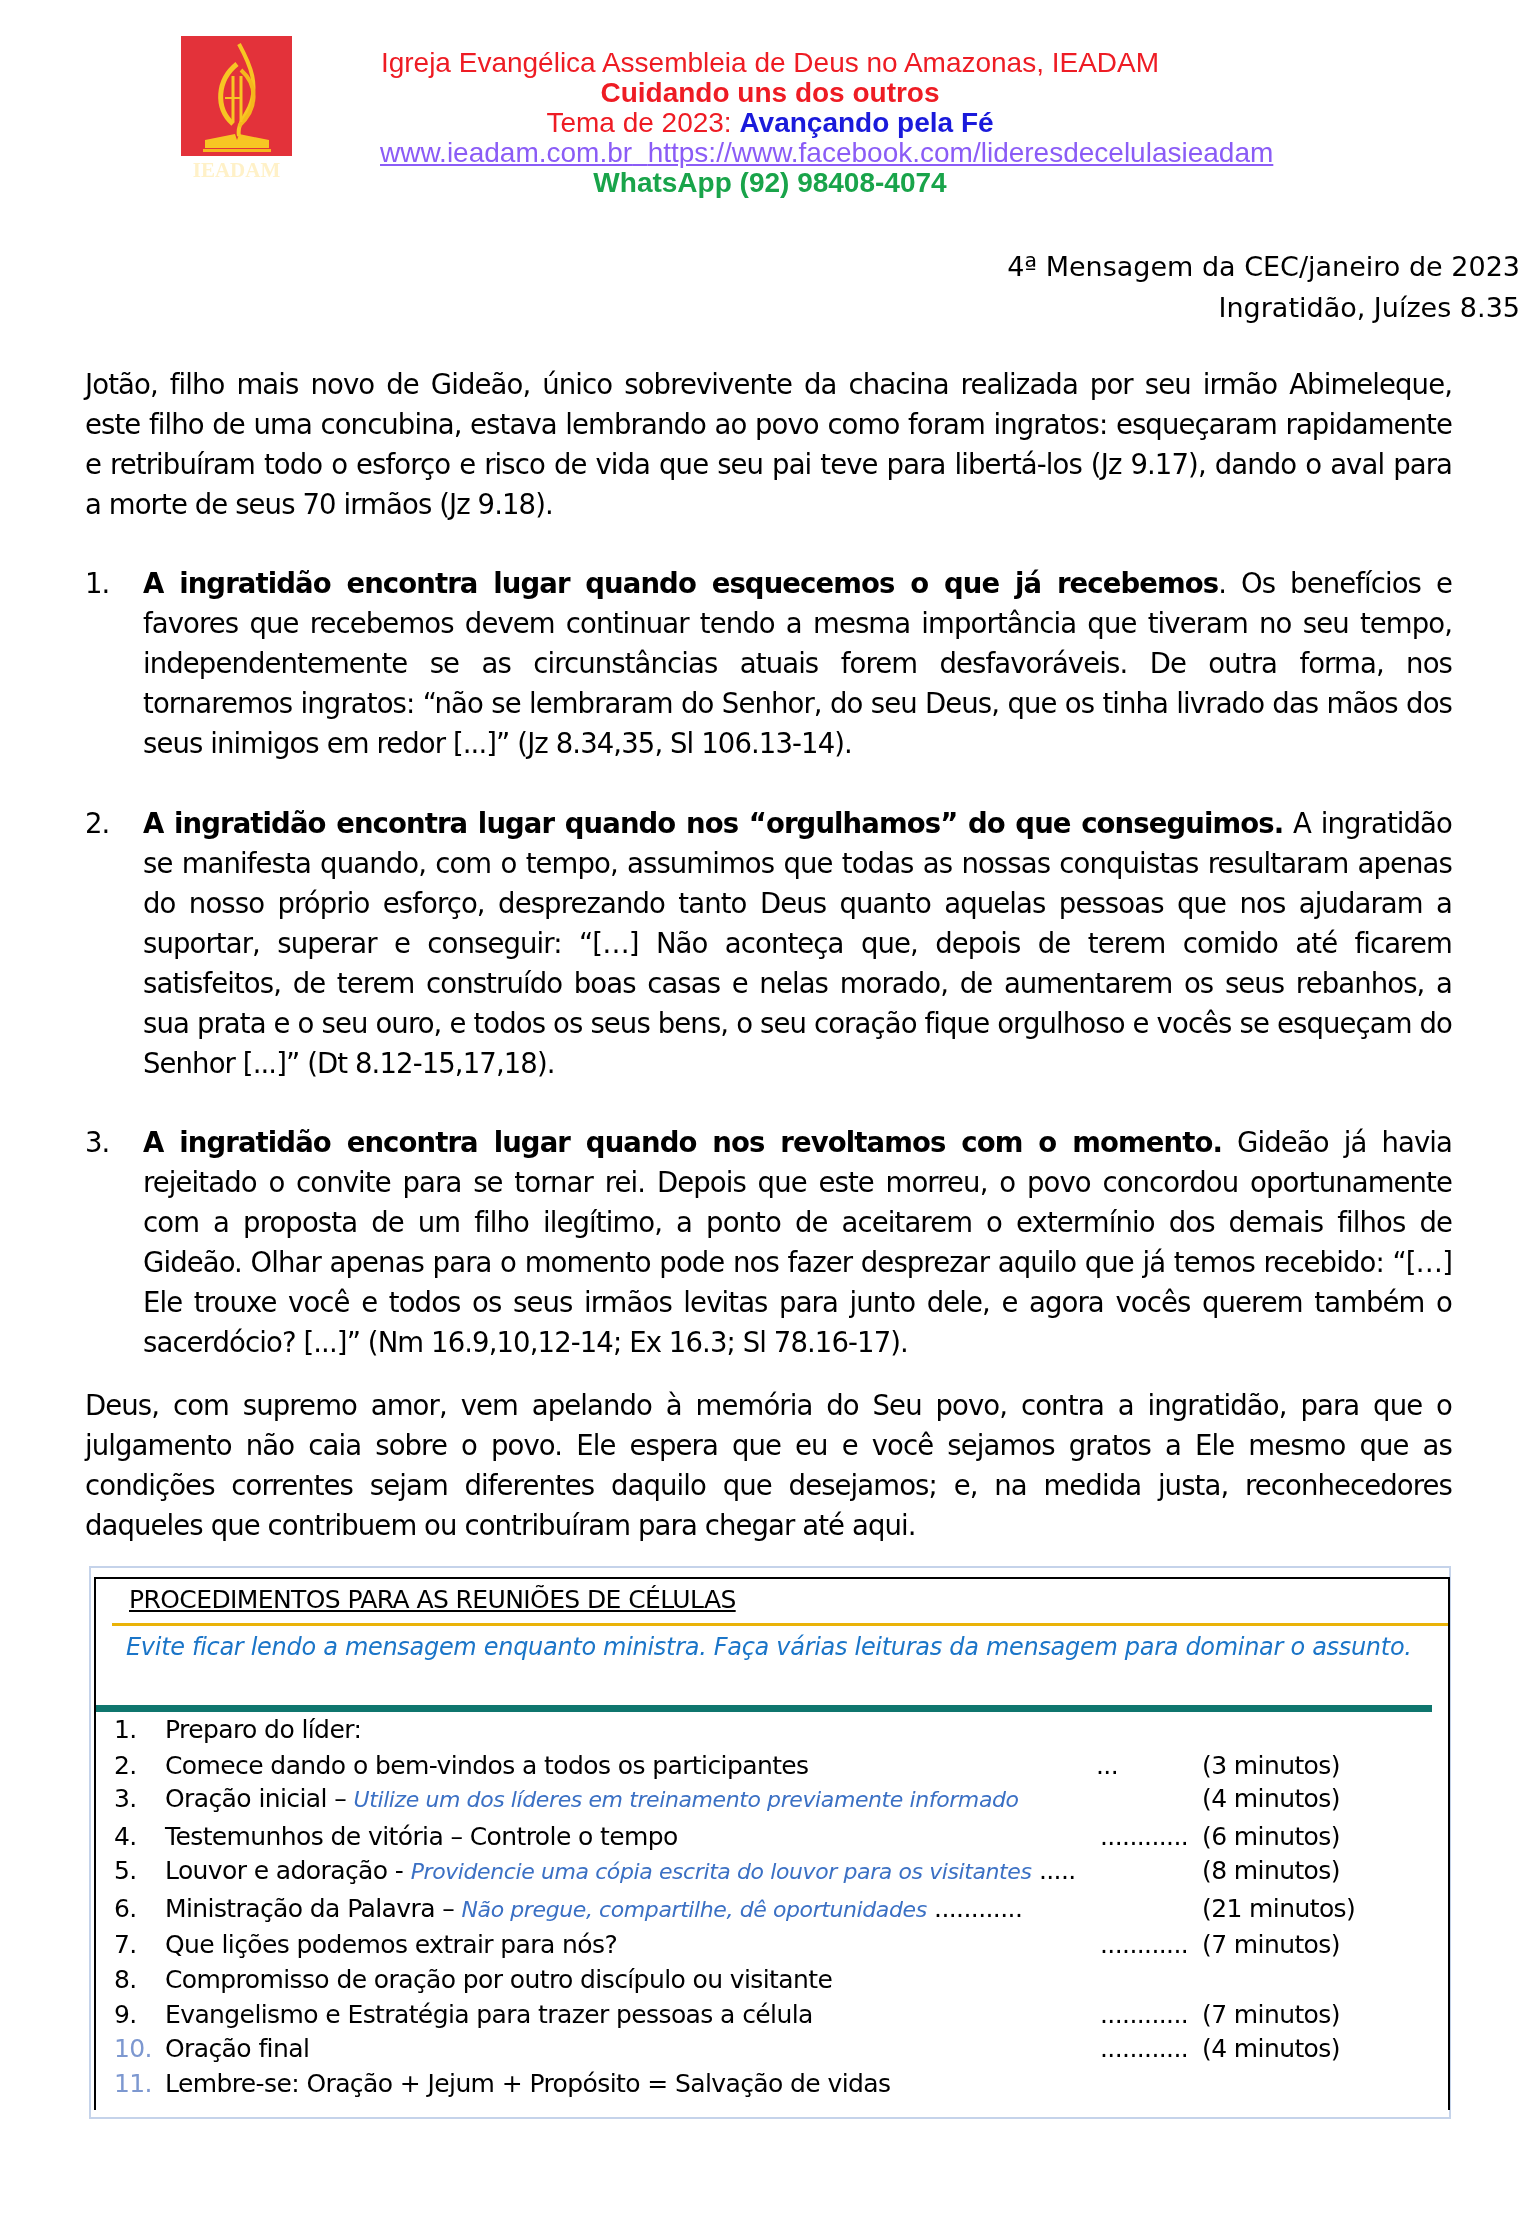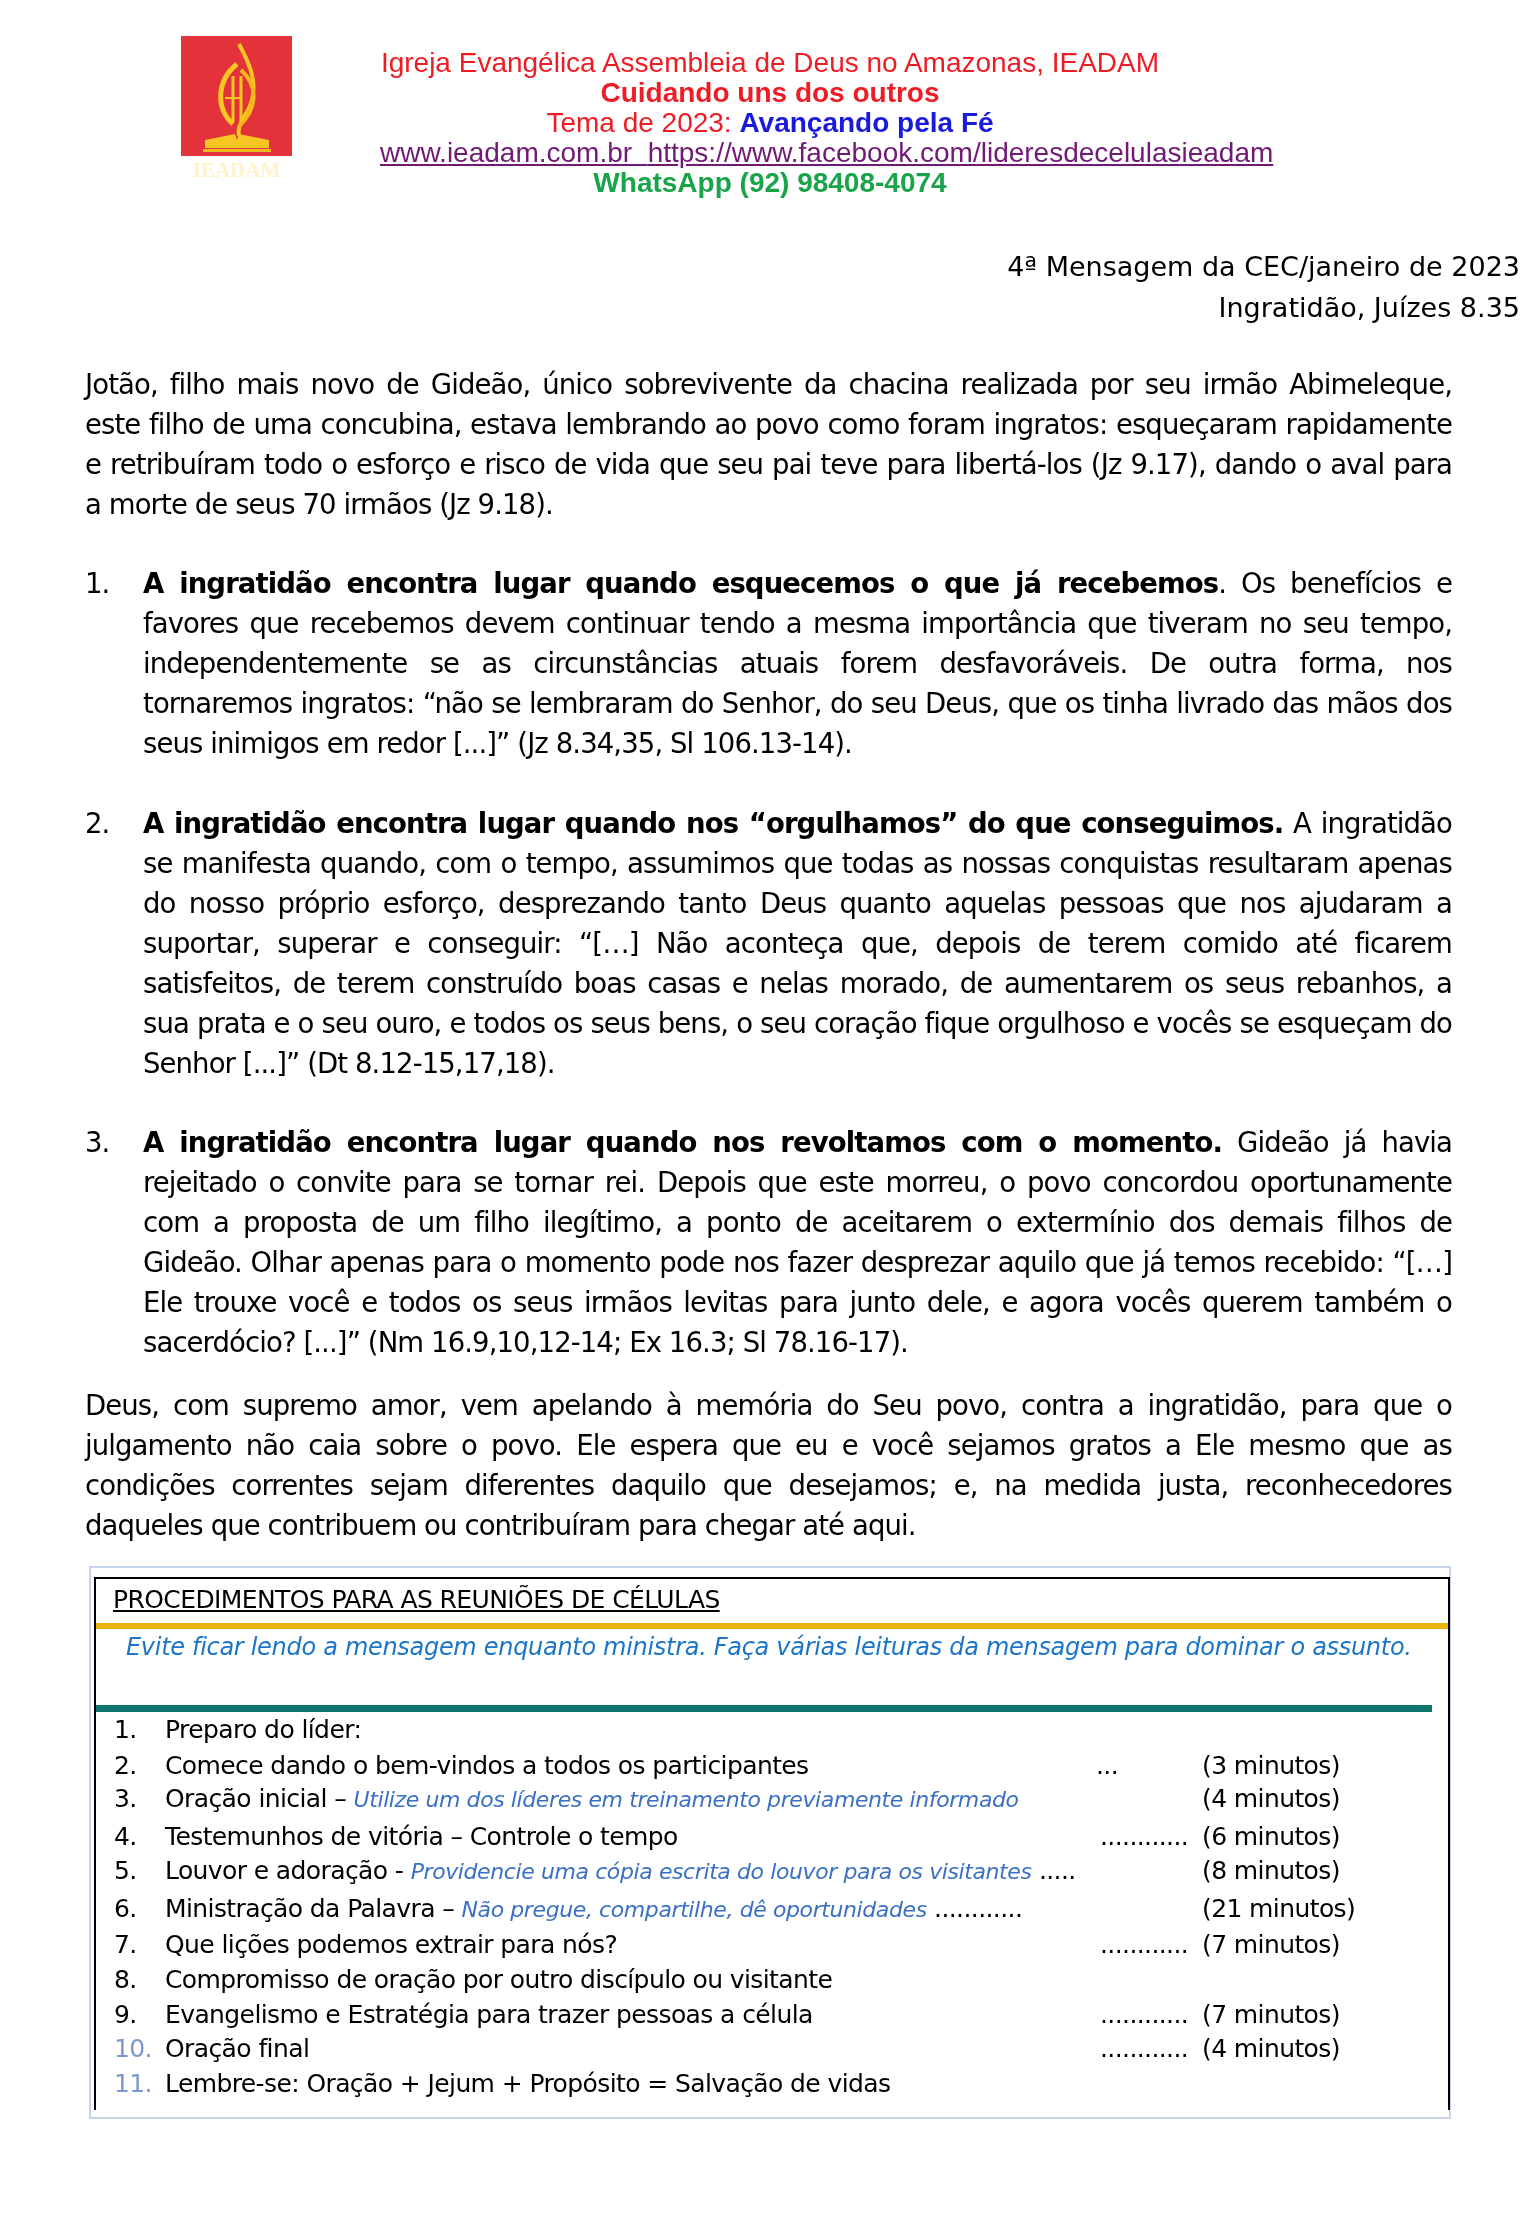--- a/index.html
+++ b/index.html
@@ -11,42 +11,42 @@
   .logo svg { position: absolute; left: 0; top: 0; }
   .logo-text { position: absolute; left: 0; width: 111px; top: 122px; text-align: center;
                font-family: "Liberation Serif", serif; font-weight: bold; font-size: 21px;
                color: #fff1c8; letter-spacing: 0px; }
 
   .hdr { position: absolute; left: 380px; width: 780px; text-align: center;
          font-family: "Liberation Sans", sans-serif; font-size: 28px; line-height: 30px; }
   .hdr div { white-space: nowrap; }
   .red { color: #ee1c24; }
   .blue { color: #1a1adb; }
-  .link { color: #701a75; text-decoration: underline; }
+  .link { color: #8b5cf6; text-decoration: underline; }
   .green { color: #19a44a; }
   .b { font-weight: bold; }
 
   .title { position: absolute; left: 0; width: 1520px; text-align: right;
            font-family: "DejaVu Sans", sans-serif; font-size: 27px; line-height: 41px; }
 
   .para { position: absolute; left: 85px; width: 1367px; font-size: 27.5px; line-height: 40px;
           text-align: justify; font-family: "DejaVu Sans", sans-serif; letter-spacing: -0.9px; word-spacing: 0px; }
   .para.last-left { text-align-last: left; }
 
   .item { position: absolute; left: 85px; width: 1367px; font-size: 27.5px; line-height: 40px;
           font-family: "DejaVu Sans", sans-serif; letter-spacing: -0.9px; }
   .item .num { position: absolute; left: 0; top: 0; width: 55px; }
   .item .body { margin-left: 58px; text-align: justify; text-align-last: left; }
 
   .frame { position: absolute; left: 89px; top: 1566px; width: 1362px; height: 553px;
            border: 2px solid #c5d3ea; box-sizing: border-box; }
   .tbl { position: absolute; left: 94px; top: 1577px; width: 1356px; height: 533px;
          border-left: 2px solid #000; border-right: 2px solid #000; border-top: 2px solid #000;
          box-sizing: border-box; }
-  .tbl-head { position: absolute; left: 0; top: 0; right: 0; height: 44px; border-bottom: 6px solid #eab308; }
+  .tbl-head { position: absolute; left: 16px; top: 0; right: 0; height: 44px; border-bottom: 3px solid #eab308; }
   .tbl-head span { position: absolute; left: 17px; top: 6px; font-size: 25px; text-decoration: underline;
                    font-family: "DejaVu Sans", sans-serif; letter-spacing: -0.6px; }
   .tbl-note { position: absolute; left: 0; top: 47px; right: 16px; height: 79px; border-bottom: 7px solid #0f766e; }
   .tbl-note span { position: absolute; left: 30px; right: 14px; top: 2px; font-size: 24px; line-height: 38px;
                    font-style: italic; color: #1b75c8; text-align: justify; font-family: "DejaVu Sans", sans-serif;
                    letter-spacing: -0.3px; }
 
   .row { position: absolute; left: 0; right: 0; height: 36px; font-size: 25px; line-height: 36px;
          font-family: "DejaVu Sans", sans-serif; white-space: nowrap; letter-spacing: -0.6px; }
   .row .n { position: absolute; left: 18px; }

